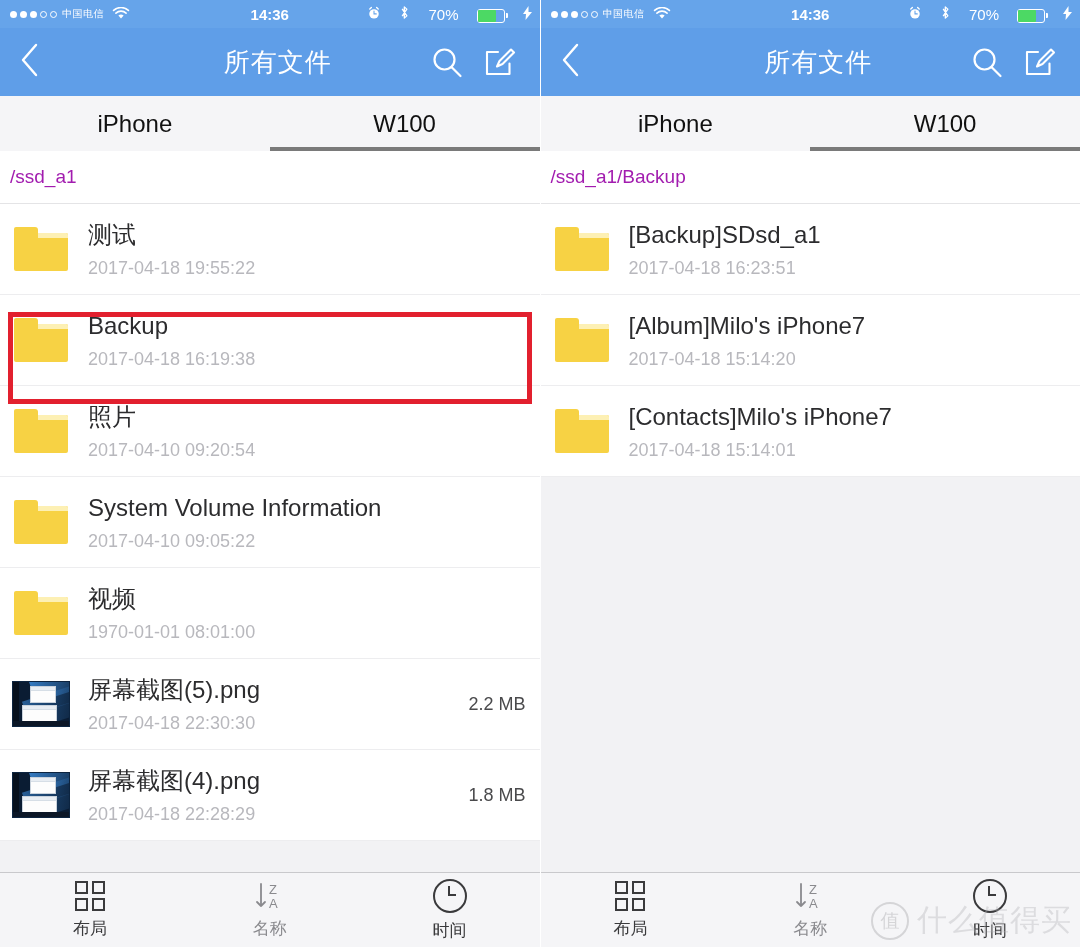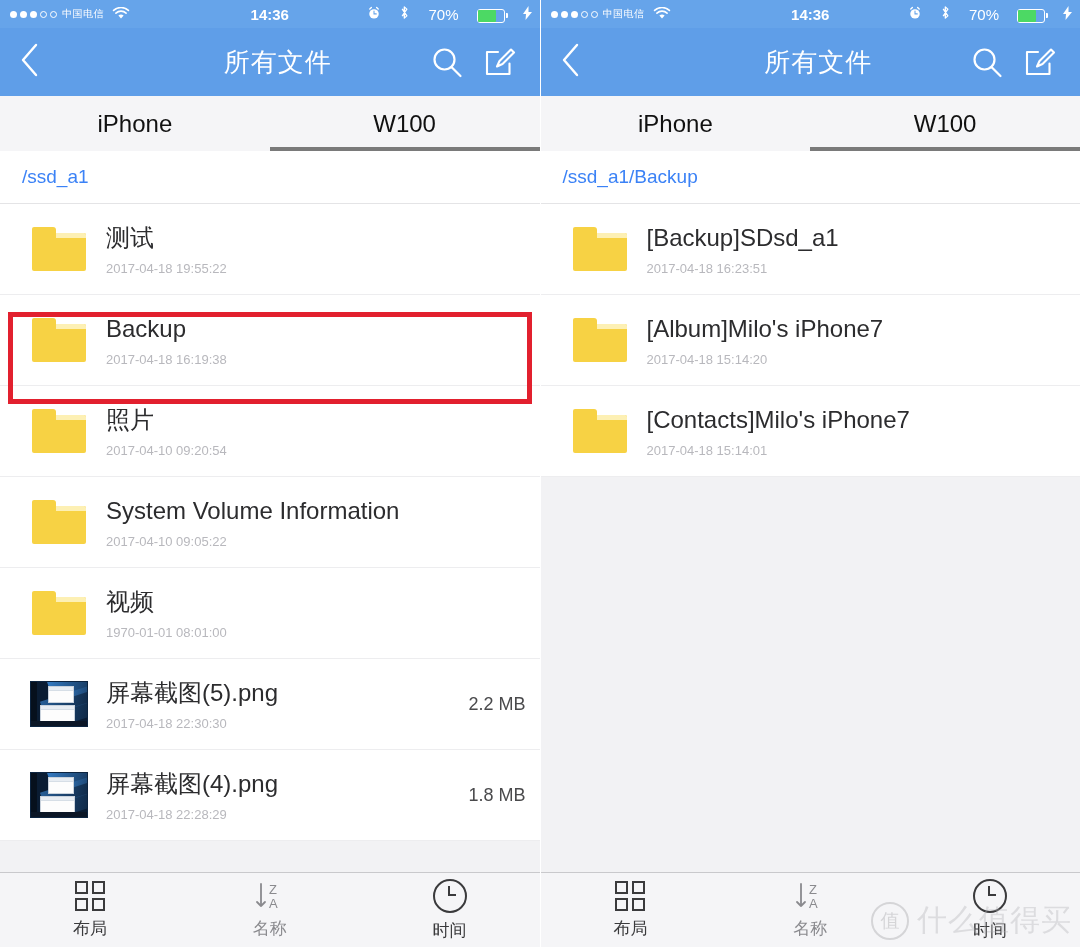--- a/index.html
+++ b/index.html
@@ -42,34 +42,34 @@
 
   
   .tabs{flex:0 0 55px;height:55px;background:#f5f5f7;display:flex;position:relative;}
   .tab{flex:1;display:flex;align-items:center;justify-content:center;
        font-size:24px;color:#111;cursor:pointer;}
   .tab-underline{position:absolute;bottom:0;height:4px;background:#7a7a7a;
                  width:50%;left:50%;}
 
   
   .pathbar{flex:0 0 52px;height:52px;background:#fff;display:flex;align-items:center;
-           padding-left:22px;font-size:19px;color:#3b82f6;
+           padding-left:10px;font-size:19px;color:#a21caf;
            border-bottom:1px solid #e4e4e6;}
 
   
   .list{background:#fff;flex:0 0 auto;}
-  .row{height:91px;display:flex;align-items:center;padding:0 14px 0 26px;
+  .row{height:91px;display:flex;align-items:center;padding:0 14px 0 8px;
        border-bottom:1px solid #ededef;background:#fff;box-sizing:border-box;cursor:pointer;
        position:relative;}
   .row .icon{flex:0 0 66px;display:flex;align-items:center;justify-content:center;}
   .row .meta{flex:1;display:flex;flex-direction:column;justify-content:center;
              padding-left:14px;min-width:0;}
   .row .name{font-size:24px;color:#2c2c2e;line-height:1.25;white-space:nowrap;
              overflow:hidden;text-overflow:ellipsis;}
-  .row .date{font-size:13px;color:#b8b8bd;margin-top:8px;}
+  .row .date{font-size:18px;color:#b8b8bd;margin-top:8px;}
   .row .size{font-size:18px;color:#4a4a4c;padding-left:10px;white-space:nowrap;}
 
   
   .folder{width:54px;height:44px;position:relative;}
   .folder .tabtop{position:absolute;left:0;top:0;width:24px;height:8px;
                   background:#f7d244;border-radius:2px 3px 0 0;}
   .folder .body{position:absolute;left:0;top:6px;width:54px;height:38px;
                 background:#f7d244;border-radius:2px;}
   .folder .lip{position:absolute;left:24px;top:6px;width:30px;height:5px;
                background:#fdf0b4;border-radius:0 2px 0 0;}

